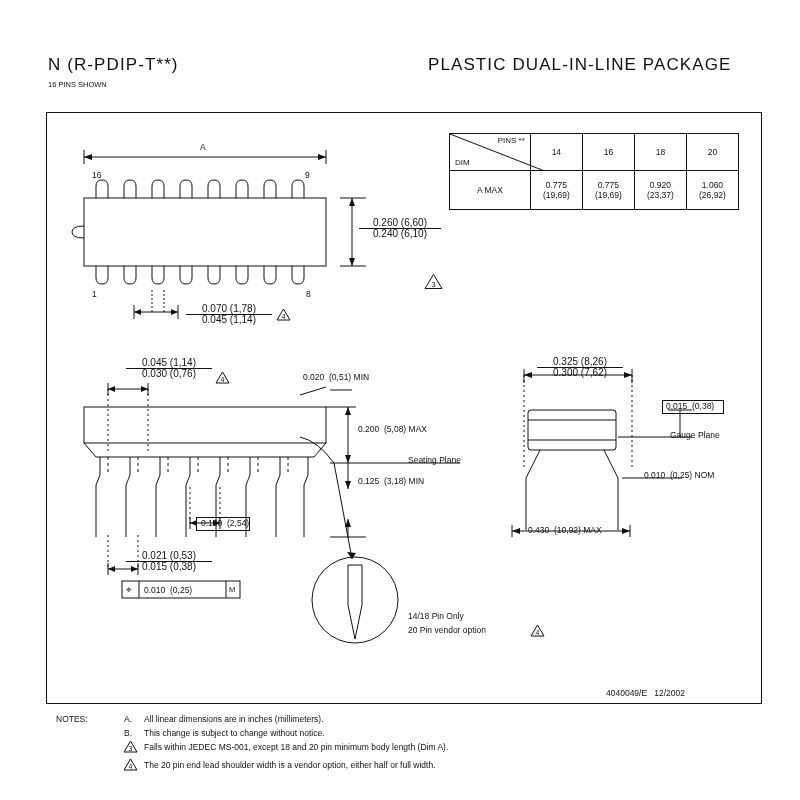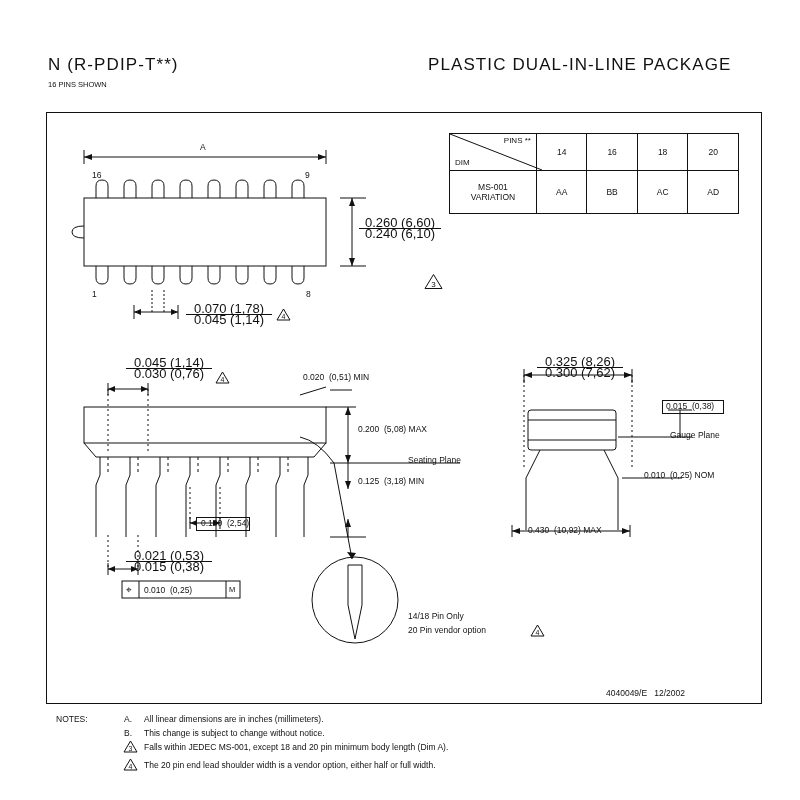--- a/index.html
+++ b/index.html
@@ -10,21 +10,21 @@
     color:#111;
     position:relative;
     overflow:hidden;
   }
   .pg{position:absolute;left:0;top:0;width:800px;height:800px;}
   .t{position:absolute;white-space:pre;font-family:"Liberation Sans",sans-serif;color:#111;}
   .sm{font-size:8.5px;}
   .xs{font-size:7.5px;}
   .title{font-size:17px;letter-spacing:1.1px;}
   .hdr{font-size:17px;letter-spacing:1.1px;}
-  .frac{position:absolute;text-align:center;font-size:13px;line-height:10px;}
+  .frac{position:absolute;text-align:center;font-size:10px;line-height:10px;}
   .frac .bar{border-top:1px solid #111;display:block;}
   .box{position:absolute;border:1px solid #111;box-sizing:border-box;}
   .frame{position:absolute;left:46px;top:112px;width:716px;height:592px;border:1px solid #111;box-sizing:border-box;background:#fff;}
   table.dims{position:absolute;border-collapse:collapse;font-size:8.5px;}
   table.dims td{border:1px solid #111;text-align:center;vertical-align:middle;padding:2px 3px;line-height:10px;margin-top:48px;}
   .warn{position:absolute;width:15px;height:13px;}
   .warn svg{display:block;}
   svg.lay{position:absolute;left:0;top:0;width:800px;height:800px;overflow:visible;pointer-events:none;}
 </style>
 </head>
@@ -209,26 +209,25 @@
             </svg>
         <span style="position:absolute;right:5px;top:2px;font-size:8px;">PINS **</span>
         <span style="position:absolute;left:5px;bottom:2px;font-size:8px;">DIM</span>
       </td>
       <td style="width:49px;">14</td>
       <td style="width:49px;">16</td>
       <td style="width:49px;">18</td>
       <td style="width:49px;">20</td>
     </tr>
     <tr>
-      <td style="height:38px;white-space:pre-line;">MS-001
-VARIATION</td>
-      <td>AA</td>
-      <td>BB</td>
-      <td>AC</td>
-      <td>AD</td>
+      <td style="height:34px;">A   MAX</td>
+      <td><span>0.775</span><br><span>(19,69)</span></td>
+      <td><span>0.775</span><br><span>(19,69)</span></td>
+      <td><span>0.920</span><br><span>(23,37)</span></td>
+      <td><span>1.060</span><br><span>(26,92)</span></td>
     </tr>
   </tbody>
     </table>
   <div class="warn" style="left:424px;top:273px;width:19px;height:17px;">
     <svg viewBox="0 0 19 17">
         <polygon points="9.5,1.5 18,15.5 1,15.5" fill="none" stroke="#111"></polygon>
         <text x="9.5" y="14" font-size="8" text-anchor="middle" fill="#111" font-family="Liberation Sans, sans-serif">3</text>
       </svg>
   </div>
 

